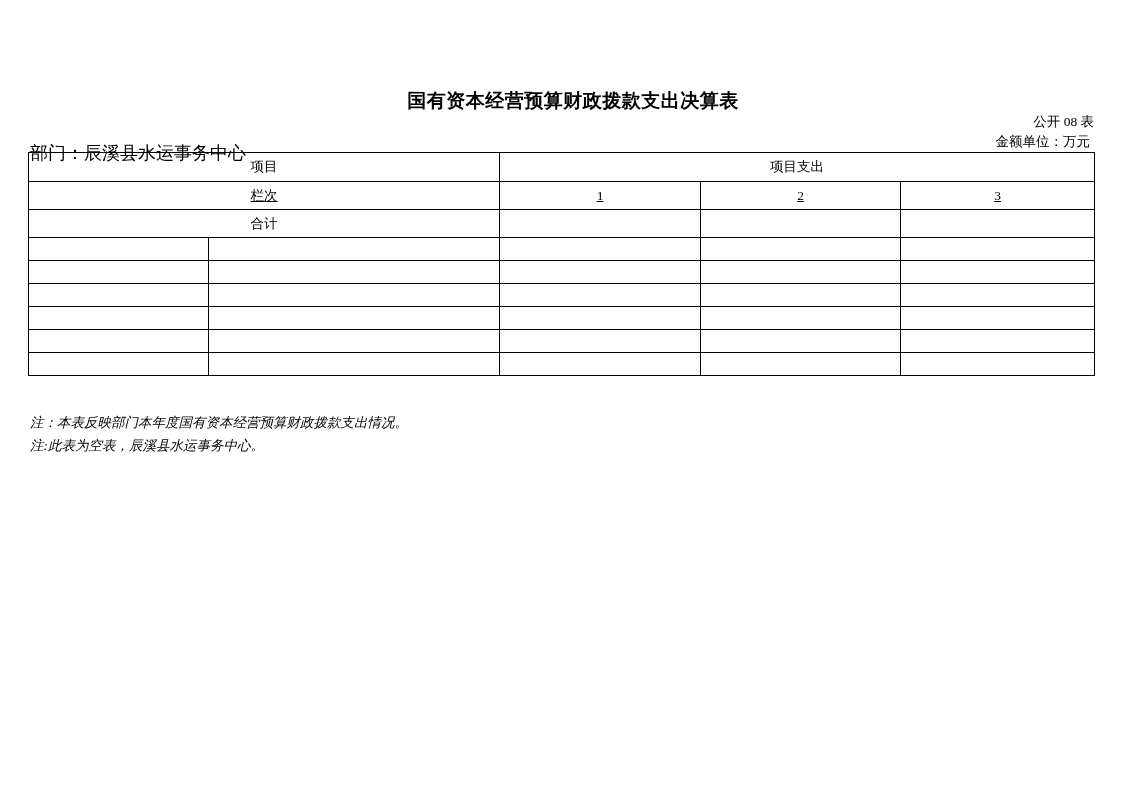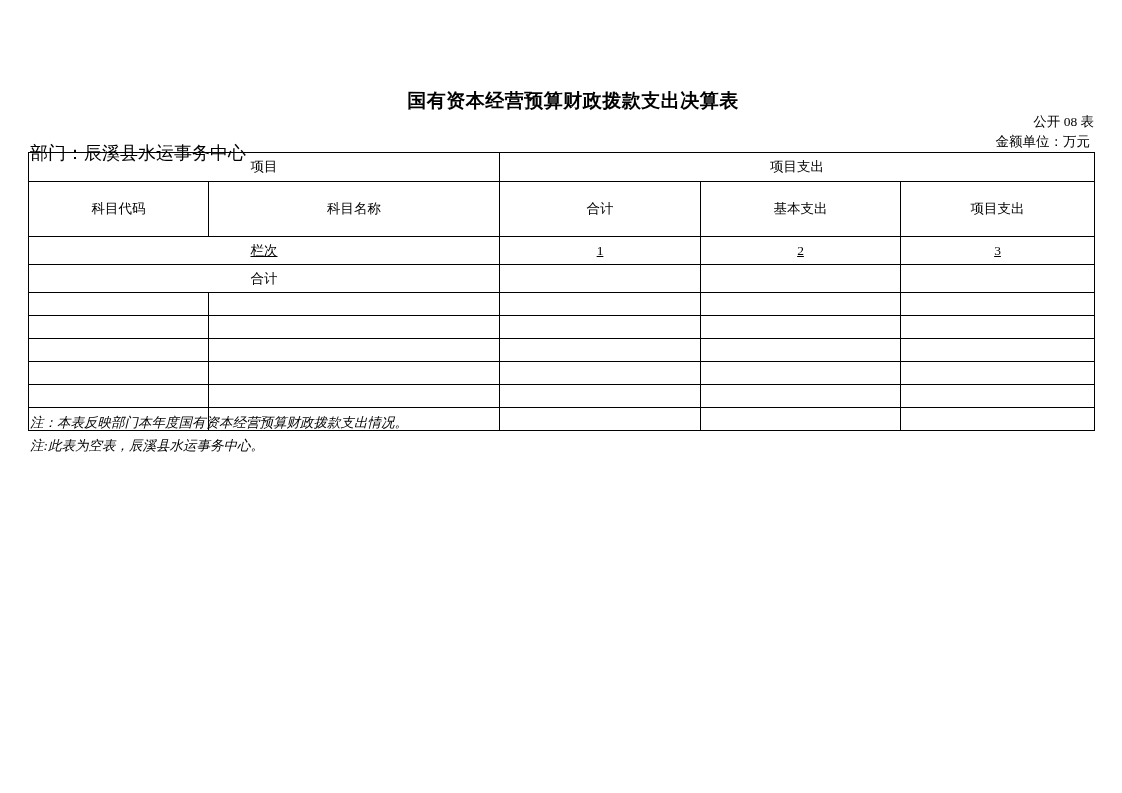--- a/index.html
+++ b/index.html
@@ -104,27 +104,20 @@
       <col class="col-name">
       <col class="col-total">
       <col class="col-basic">
       <col class="col-proj">
     </colgroup>
     <tbody>
       <tr class="r-head1">
         <td colspan="2">项目</td>
         <td colspan="3">项目支出</td>
       </tr>
-      <tr class="r-head2">
-        <td>科目代码</td>
-        <td>科目名称</td>
-        <td>合计</td>
-        <td>基本支出</td>
-        <td>项目支出</td>
-      </tr>
       <tr class="r-lanci">
         <td colspan="2">栏次</td>
         <td>1</td>
         <td>2</td>
         <td>3</td>
       </tr>
       <tr class="r-heji">
         <td colspan="2">合计</td>
         <td></td>
         <td></td>

